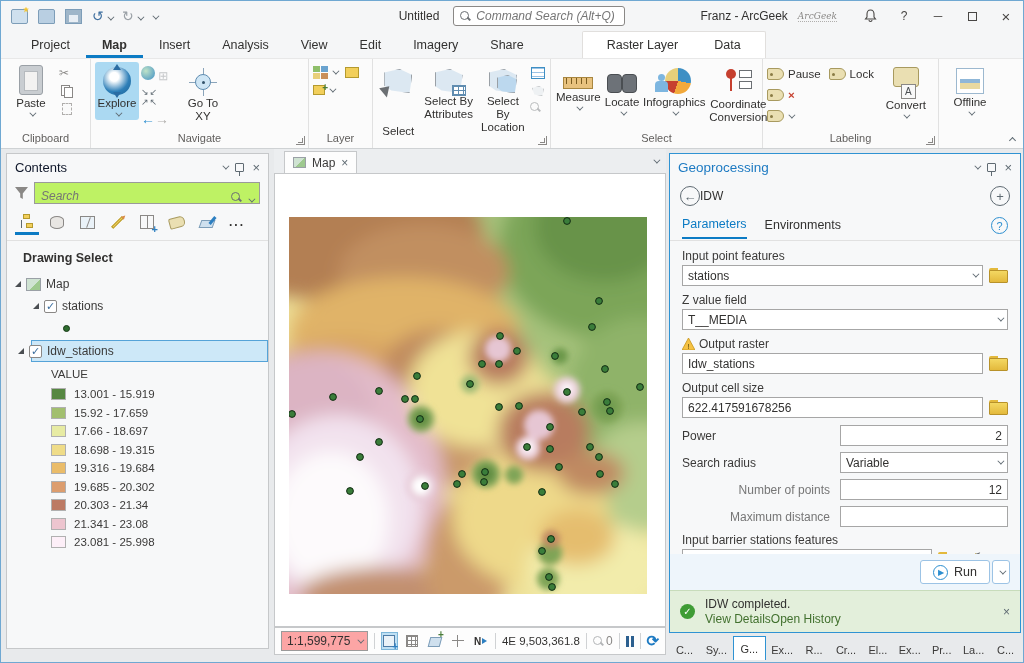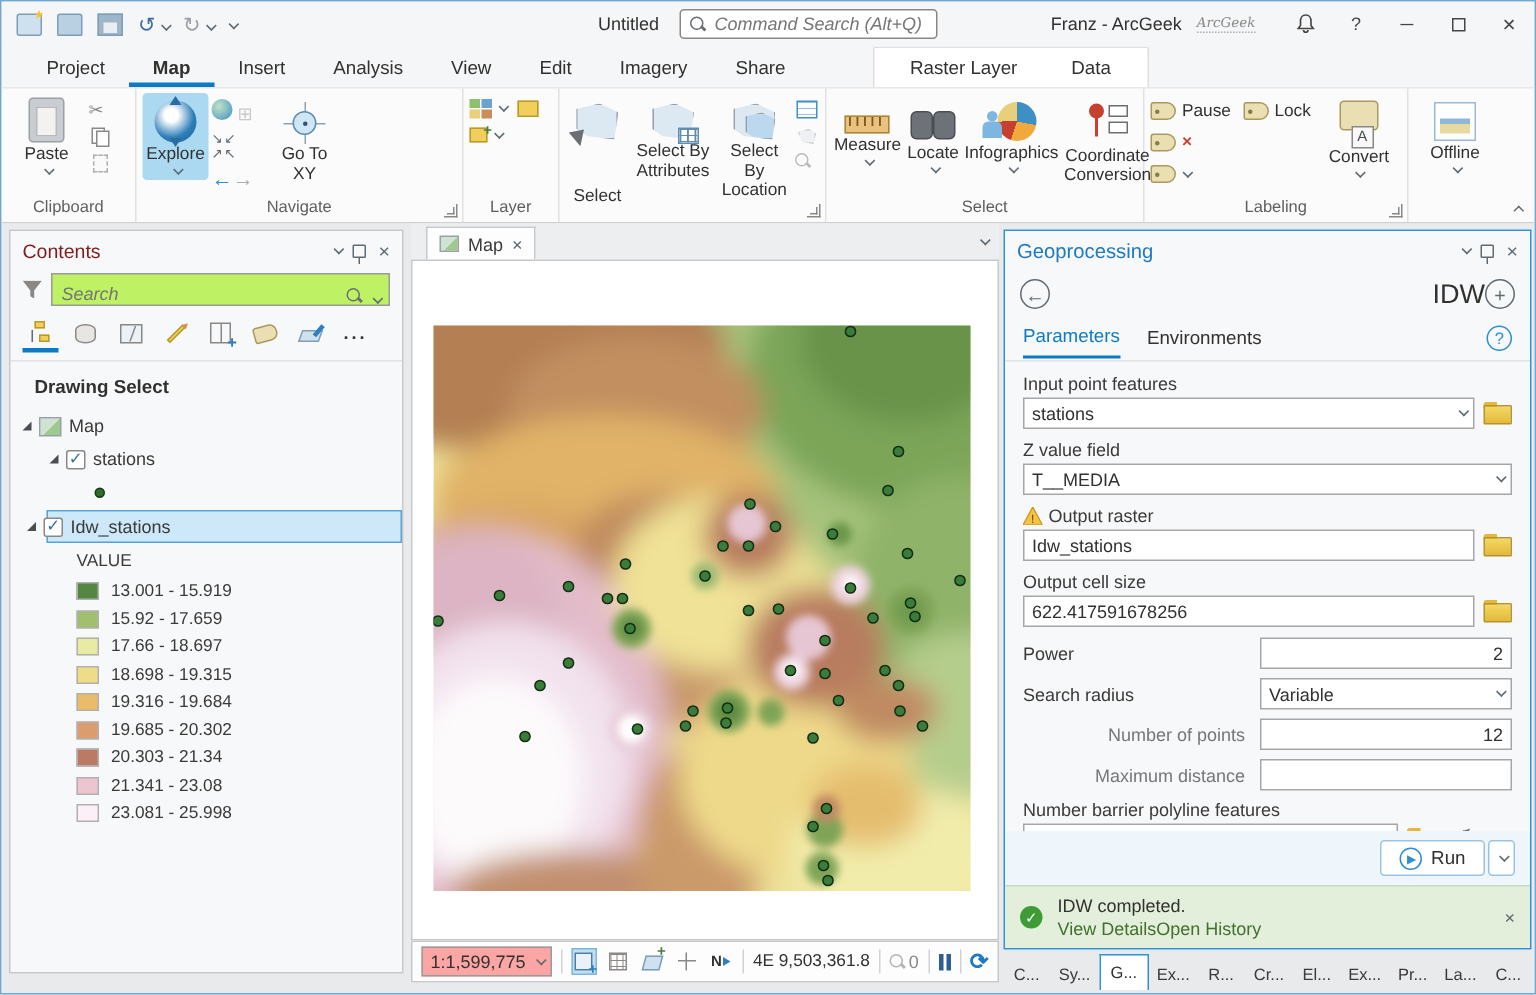--- a/index.html
+++ b/index.html
@@ -103,21 +103,21 @@
   .offline-ic { width:28px; height:26px; border:1px solid #9cb8cf; background:#fff; margin-top:3px; position:relative; }
   .offline-ic:after { content:""; position:absolute; left:3px; top:10px; right:3px; bottom:4px; background:linear-gradient(#8fb7d8 40%, #e8d9a0 40%); }
   .ribbon-collapse { position:absolute; right:8px; bottom:2px; }
 
   
   .workspace { position:absolute; left:0; top:148px; width:100%; bottom:0; background:#e8eaec; }
 
   
   .contents { position:absolute; left:5px; top:4px; width:263px; bottom:13px; background:#f7f8f9; border:1px solid #c6c8ca; display:flex; flex-direction:column; }
   .panelhead { height:26px; display:flex; align-items:center; padding:0 8px; gap:8px; }
-  .panelhead .ptitle { flex:1; font-size:13px; color:#7f1d1d; }
+  .panelhead .ptitle { flex:1; font-size:13px; color:#0f172a; }
   .phicon { color:#5f6a72; display:flex; align-items:center; }
   .pin-ic { width:9px; height:9px; border:1px solid #5f6a72; border-radius:1px; position:relative; transform:rotate(0deg); }
   .pin-ic:after { content:""; position:absolute; left:3px; top:8px; width:1px; height:4px; background:#5f6a72; }
   .xchar { font-size:13px; line-height:13px; }
   .searchrow { display:flex; align-items:center; gap:6px; padding:2px 8px 6px; }
   .funnel { width:13px; height:12px; clip-path:polygon(0 0,100% 0,60% 55%,60% 100%,40% 88%,40% 55%); background:#8a8886; }
   .searchbox { flex:1; height:22px; background:#bef264; border:1px solid #9a9a9a; display:flex; align-items:flex-end; padding:0 6px; gap:6px; }
   .searchbox input { flex:1; border:none; outline:none; font-style:italic; font-size:12px; color:#767676; font-family:"Liberation Sans",sans-serif; background:transparent; }
   .mag { width:11px; height:11px; position:relative; flex:0 0 auto; }
   .mag:before { content:""; position:absolute; left:0; top:0; width:7px; height:7px; border:1.5px solid #6b6f73; border-radius:50%; }
@@ -182,21 +182,21 @@
   .pauseic { display:flex; gap:2px; }
   .pauseic i { width:3px; height:11px; background:#2b5f8f; }
   .refreshic { color:#1d7ac2; font-size:15px; font-weight:bold; }
 
   
   .geopanel { position:absolute; left:668px; top:4px; width:352px; height:480px; background:#f7f8f9; border:1px solid #2f93d3; display:flex; flex-direction:column; }
   .geo-head { height:27px; display:flex; align-items:center; padding:0 8px; gap:8px; }
   .geo-title { flex:1; font-size:13.5px; color:#1d7ac2; }
   .geo-nav { height:30px; display:flex; align-items:center; padding:0 10px; }
   .circbtn { width:20px; height:20px; border-radius:50%; border:1.5px solid #5f6a72; display:flex; align-items:center; justify-content:center; color:#5f6a72; font-size:13px; line-height:13px; }
-  .toolname { flex:1; text-align:right; font-size:18px; color:#323130; }
+  .toolname { flex:1; text-align:left; font-size:12px; color:#323130; }
   .geo-tabs { display:flex; align-items:center; padding:4px 12px 0; gap:18px; border-bottom:1px solid #e1e1e1; height:30px; }
   .gtab { font-size:12.5px; color:#323130; padding-bottom:6px; }
   .gtab.active { color:#0c7bc4; border-bottom:2px solid #0c7bc4; }
   .helpq { margin-left:auto; width:17px; height:17px; border-radius:50%; border:1.5px solid #2d8fd0; color:#2d8fd0; font-size:11px; display:flex; align-items:center; justify-content:center; margin-bottom:4px; }
   .geo-form { flex:1; padding:8px 12px 0; overflow:hidden; }
   .field { margin-bottom:7px; }
   .flabel { font-size:12px; color:#3b3a39; margin-bottom:2px; display:flex; align-items:center; gap:4px; }
   .frow { display:flex; align-items:center; gap:6px; }
   .tinput { flex:1; height:21px; border:1px solid #a6a6a6; background:#fff; font-size:12px; padding:0 5px; font-family:"Liberation Sans",sans-serif; color:#323130; outline:none; }
   .combo { flex:1; height:21px; border:1px solid #a6a6a6; background:#fff; display:flex; align-items:center; padding:0 5px; gap:4px; }
@@ -825,21 +825,21 @@
             <input class="tinput num" value="12" style="">
           </span>
       </div>
       <div class="inline-field">
         <span class="flabel2 sub">Maximum distance</span>
         <span class="ctrl">
             <input class="tinput num" value="" style="">
           </span>
       </div>
       <div class="field">
-        <div class="flabel">Number barrier polyline features</div>
+        <div class="flabel">Input barrier stations features</div>
         <div class="frow">
           <input class="tinput" style="max-width: 250px;" value="">
           <span class="folder"></span>
           <span class="pencil2"></span>
 
         </div>
       </div>
     </div>
     <div class="runrow">
       <span class="runbtn">

